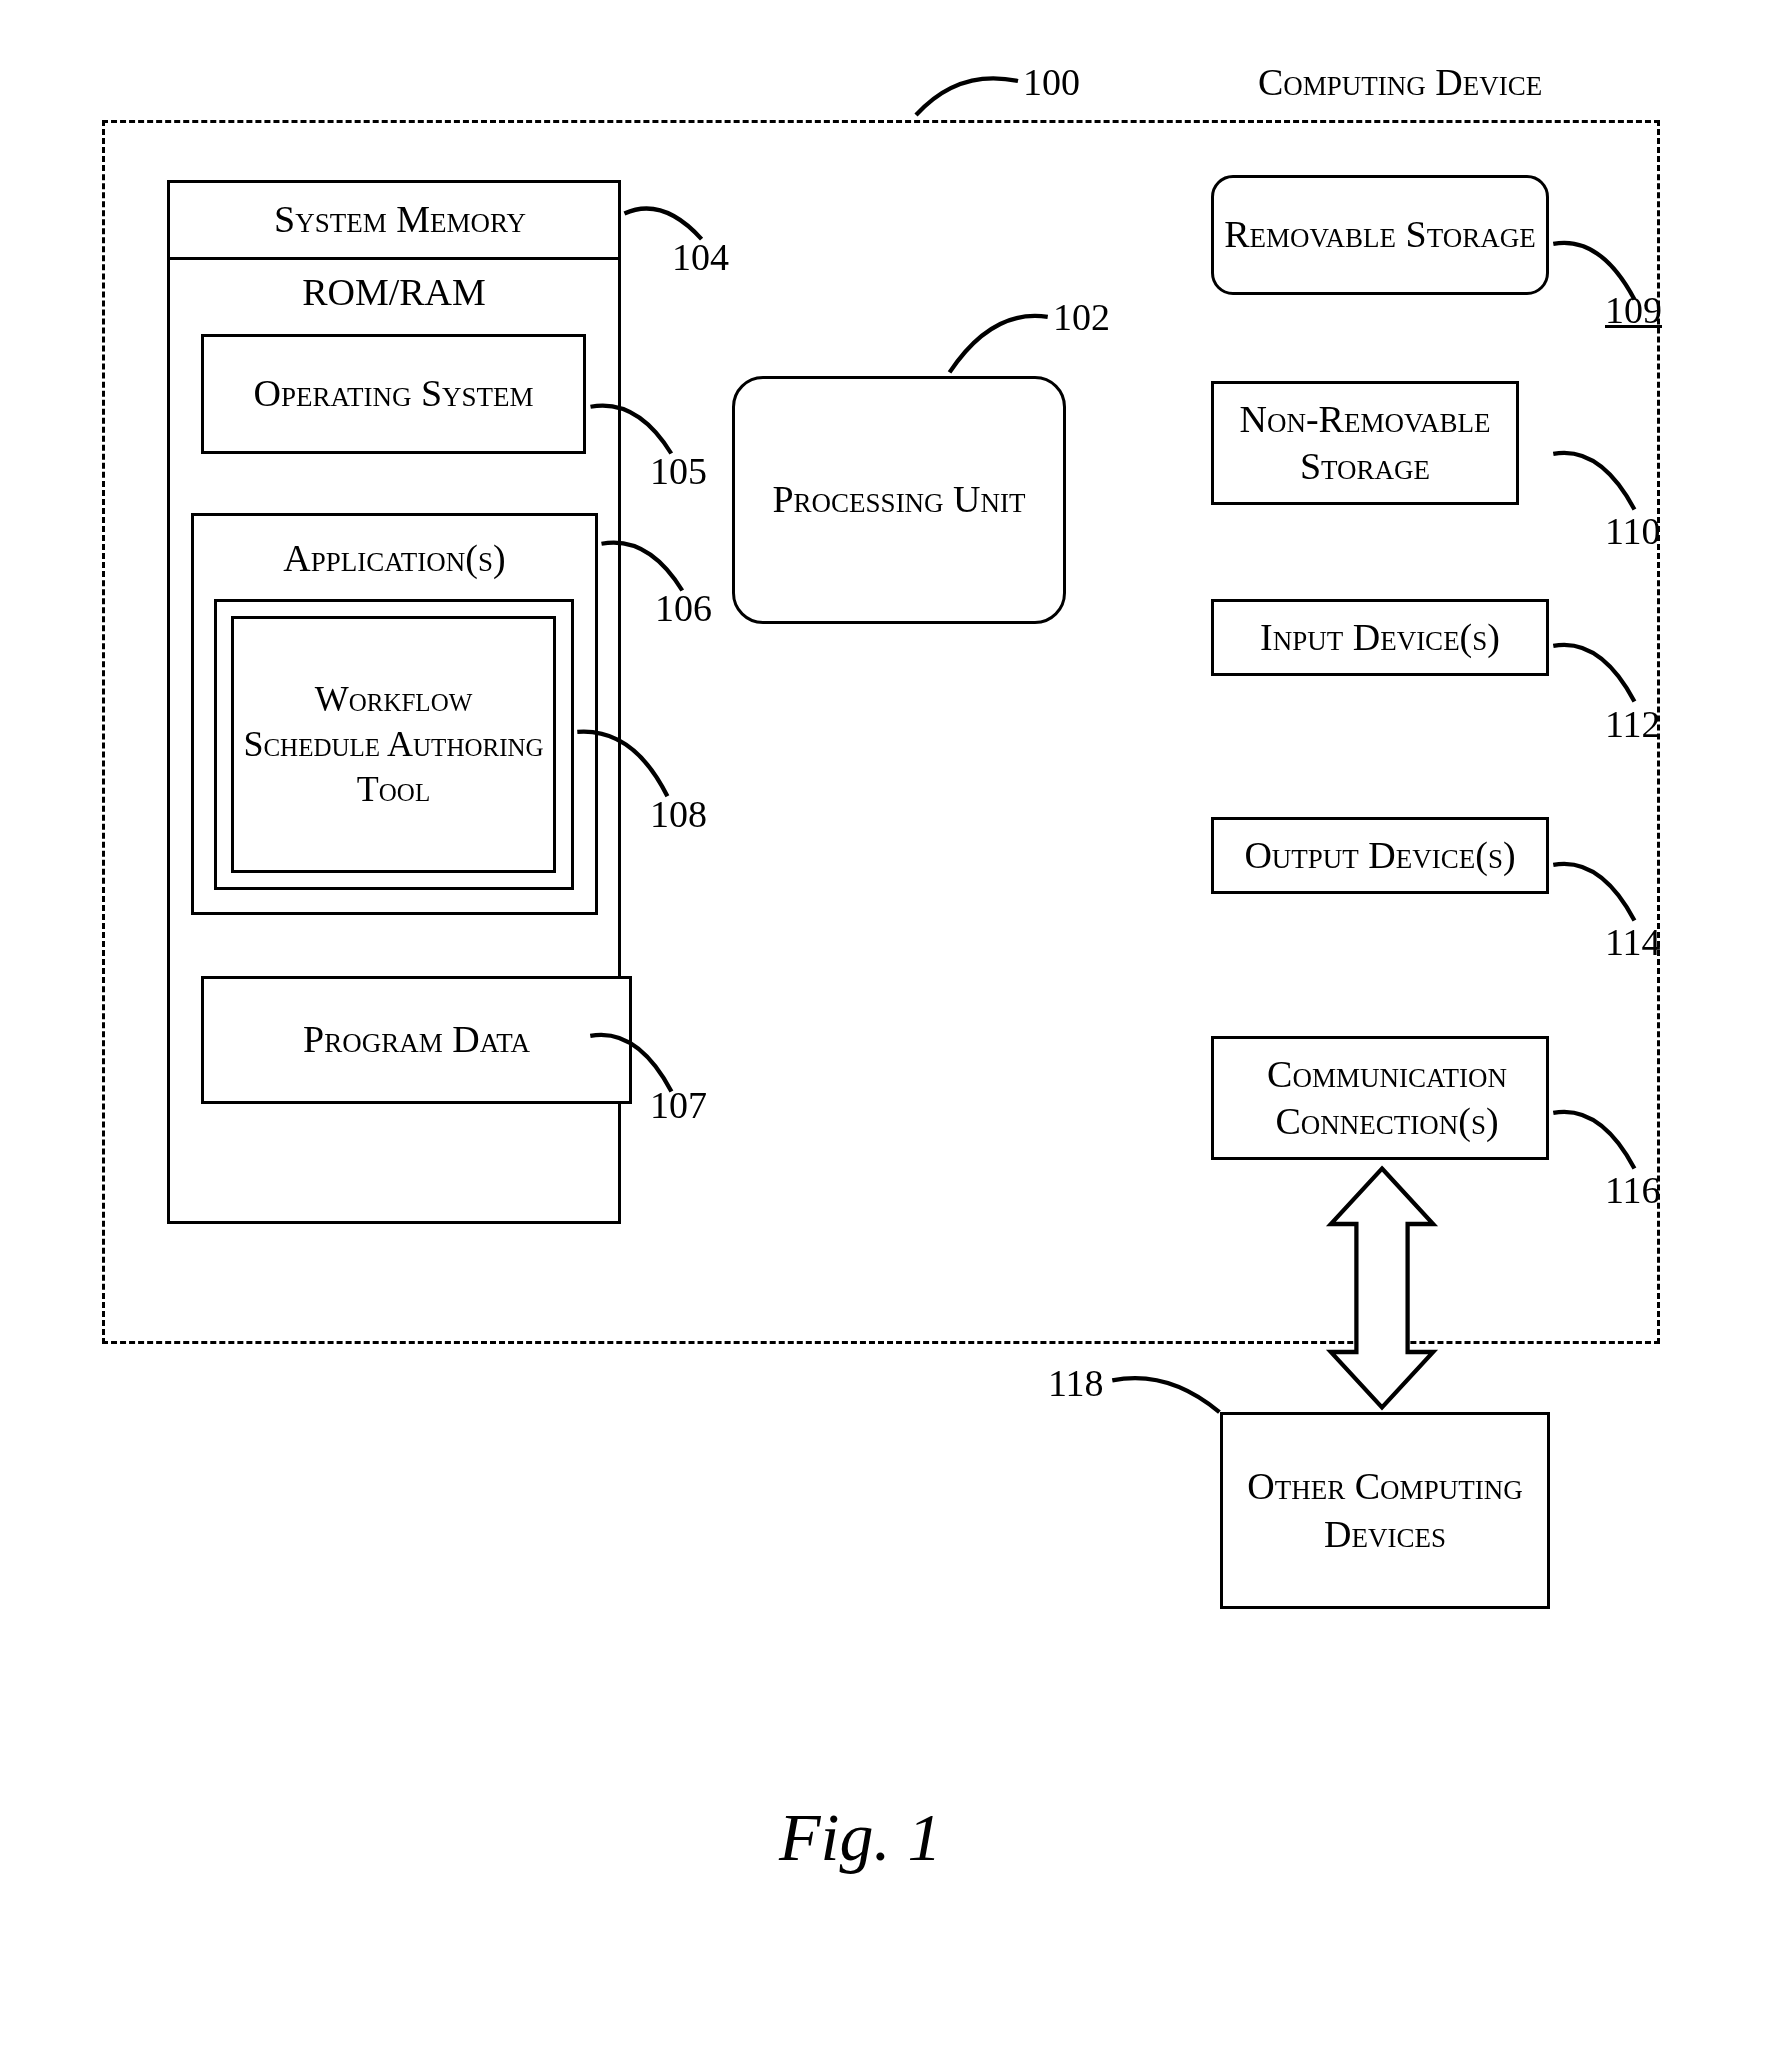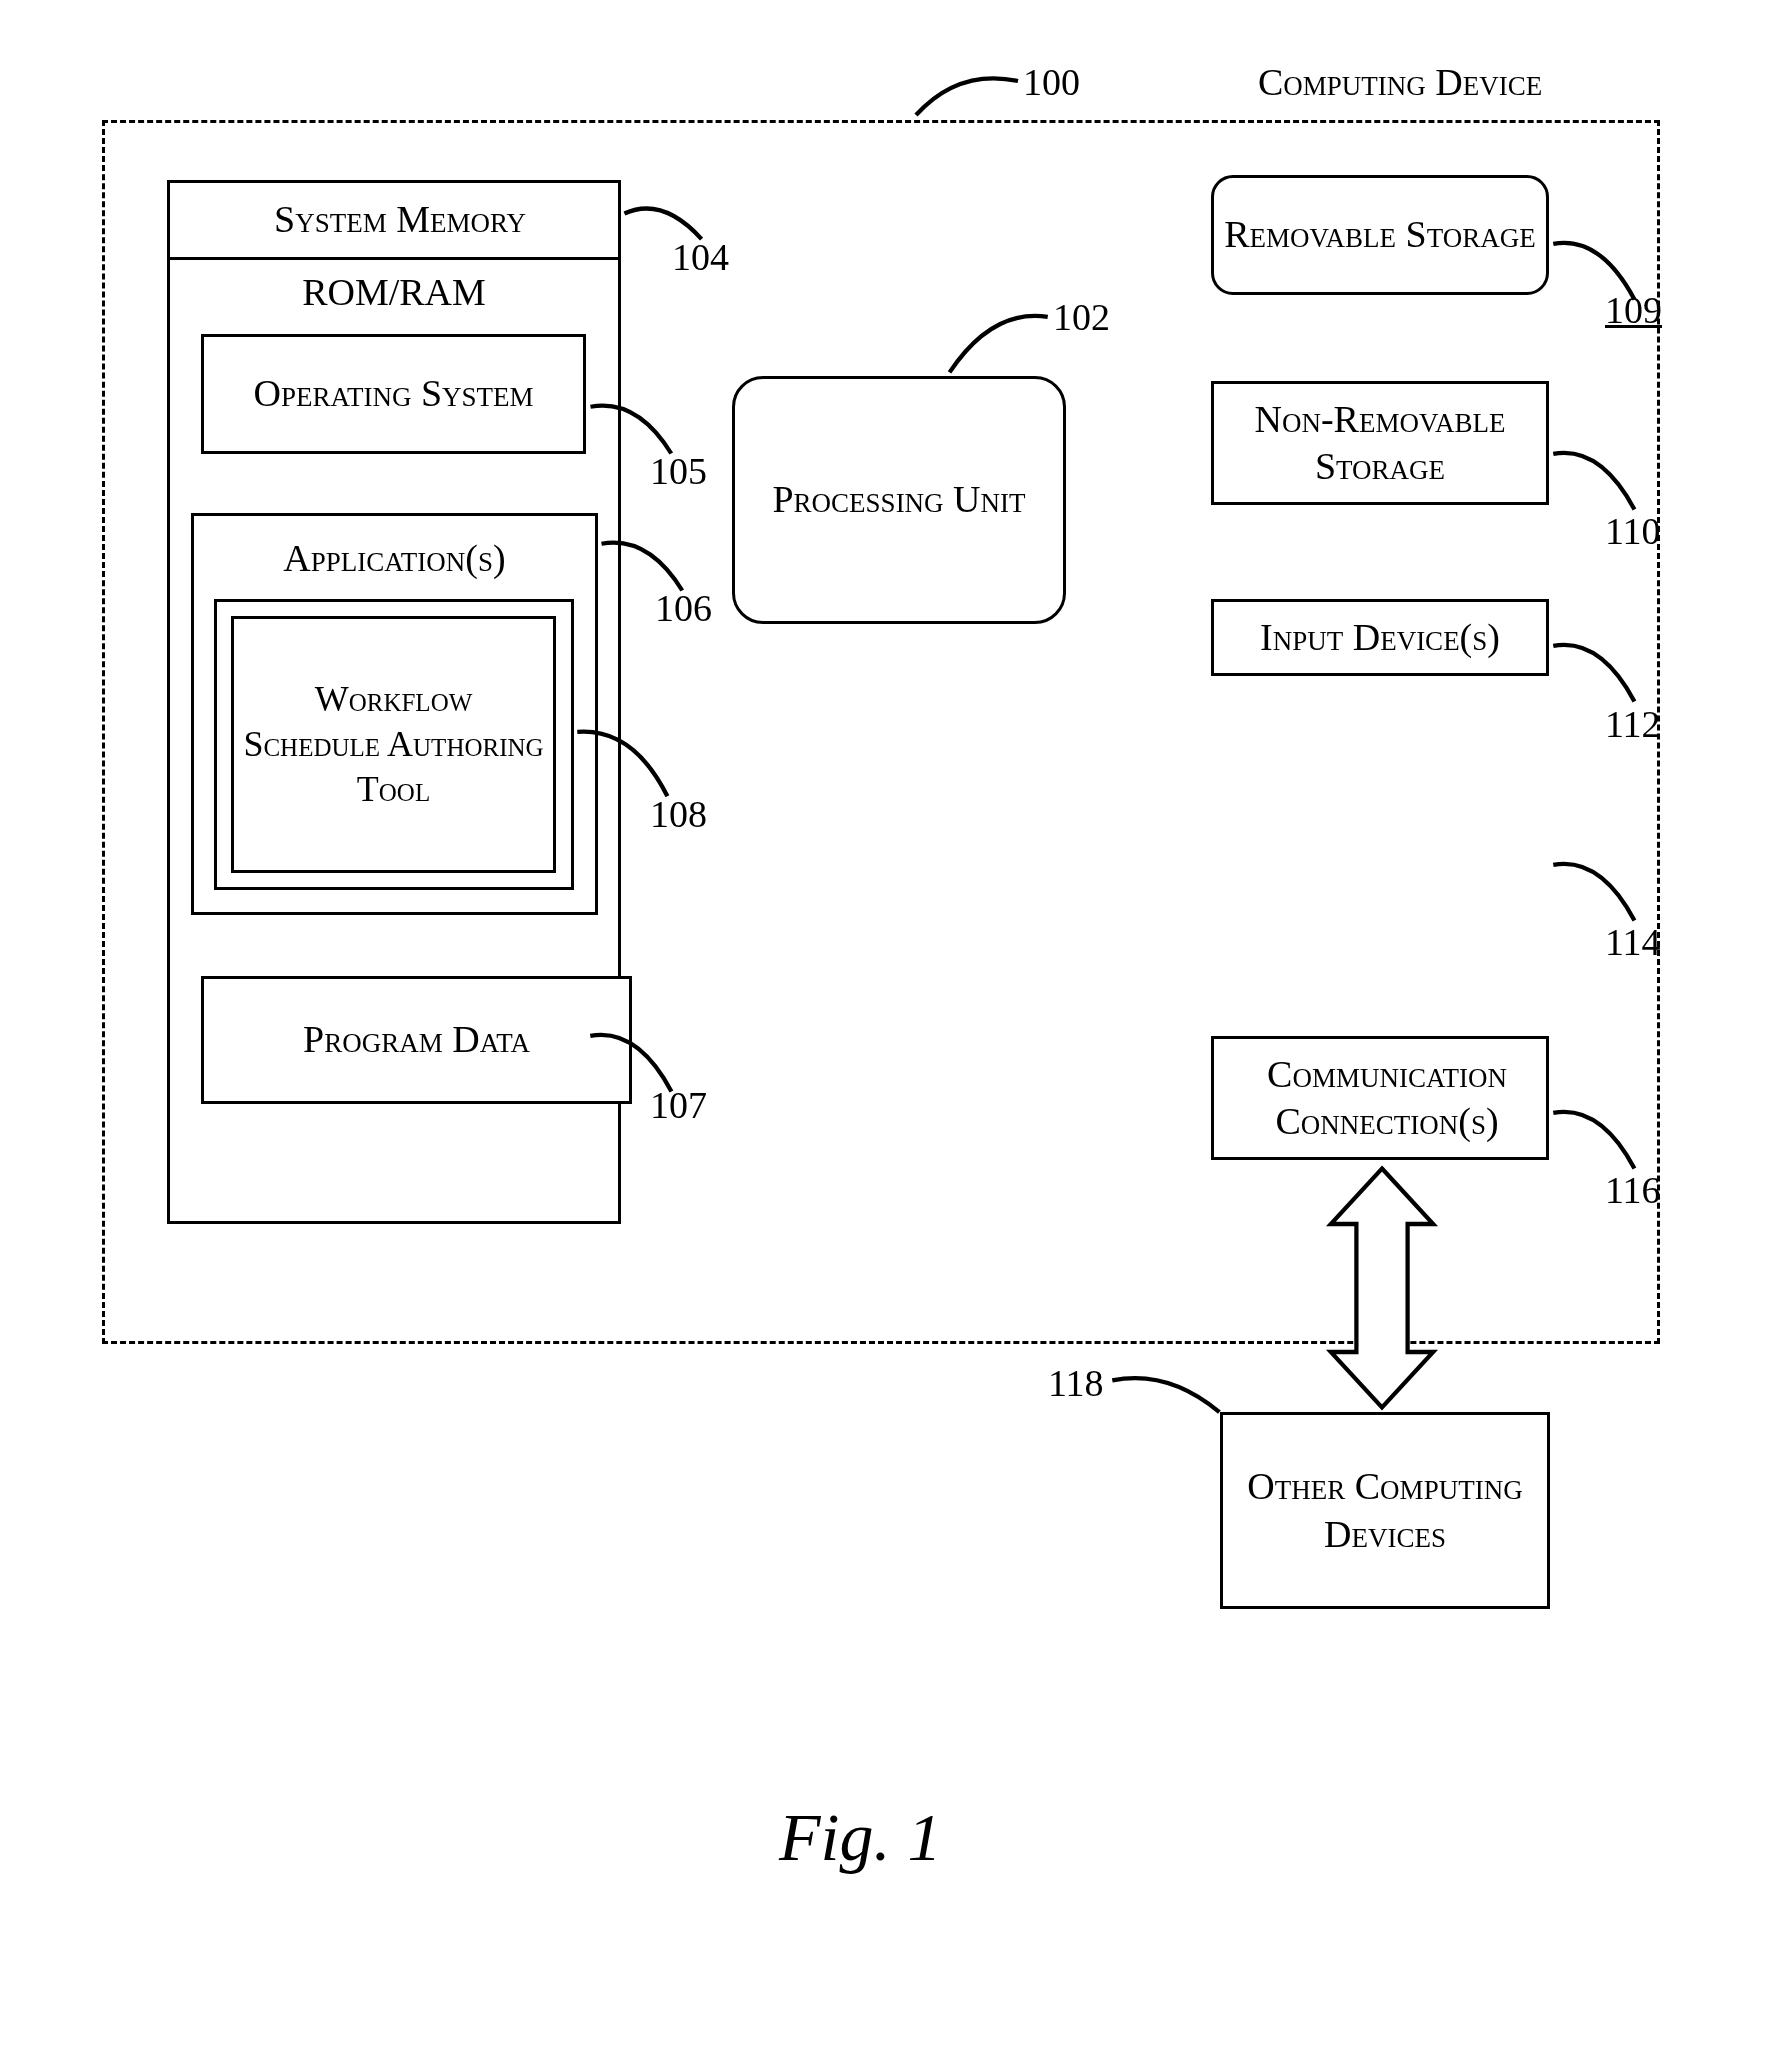--- a/index.html
+++ b/index.html
@@ -140,36 +140,39 @@
   <div class="ref" style="left:1019px; top:261px;">102</div>
 
   <div class="solid-box" style="left:1177px; top:141px; width:338px; height:120px;border-radius:22px;">
     <span class="box-text">Removable Storage</span>
   </div>
   <svg style="position:absolute; left:1515px; top:197px; width:94px; height:77px;" viewBox="0 0 110 90" width="94" height="77">
     <path d="M 5 15 Q 60 5 100 80" stroke="#000" stroke-width="5" fill="none"></path>
   </svg>
   <div class="ref" style="left:1571px; top:254px;text-decoration:underline;">109</div>
 
-  <div class="solid-box" style="left:1177px; top:347px; width:338px; height:124px;">
+  <div class="solid-box" style="left:1177px; top:347px; width:308px; height:124px;">
     <span class="box-text">Non-Removable Storage</span>
   </div>
   <svg style="position:absolute; left:1515px; top:407px; width:94px; height:77px;" viewBox="0 0 110 90" width="94" height="77">
     <path d="M 5 15 Q 60 5 100 80" stroke="#000" stroke-width="5" fill="none"></path>
   </svg>
   <div class="ref" style="left:1571px; top:475px;">110</div>
 
   <div class="solid-box" style="left:1177px; top:565px; width:338px; height:77px;">
     <span class="box-text">Input Device(s)</span>
   </div>
   <svg style="position:absolute; left:1515px; top:599px; width:94px; height:77px;" viewBox="0 0 110 90" width="94" height="77">
     <path d="M 5 15 Q 60 5 100 80" stroke="#000" stroke-width="5" fill="none"></path>
   </svg>
   <div class="ref" style="left:1571px; top:668px;">112</div>
 
+  <div class="solid-box" style="left:1177px; top:783px; width:338px; height:77px;">
+    <span class="box-text">Output Device(s)</span>
+  </div>
   <svg style="position:absolute; left:1515px; top:818px; width:94px; height:77px;" viewBox="0 0 110 90" width="94" height="77">
     <path d="M 5 15 Q 60 5 100 80" stroke="#000" stroke-width="5" fill="none"></path>
   </svg>
   <div class="ref" style="left:1571px; top:886px;">114</div>
 
   <div class="solid-box" style="left:1177px; top:1002px; width:338px; height:124px;padding-left:14px;">
     <span class="box-text">Communication Connection(s)</span>
   </div>
   <svg style="position:absolute; left:1515px; top:1066px; width:94px; height:77px;" viewBox="0 0 110 90" width="94" height="77">
     <path d="M 5 15 Q 60 5 100 80" stroke="#000" stroke-width="5" fill="none"></path>

